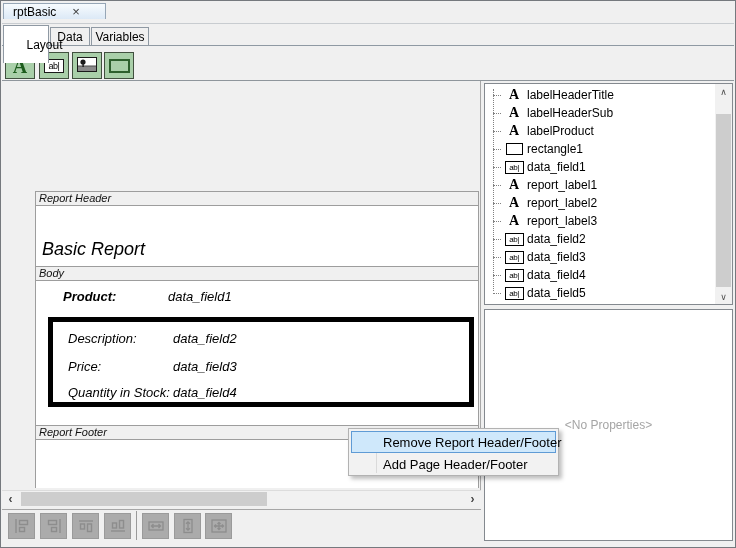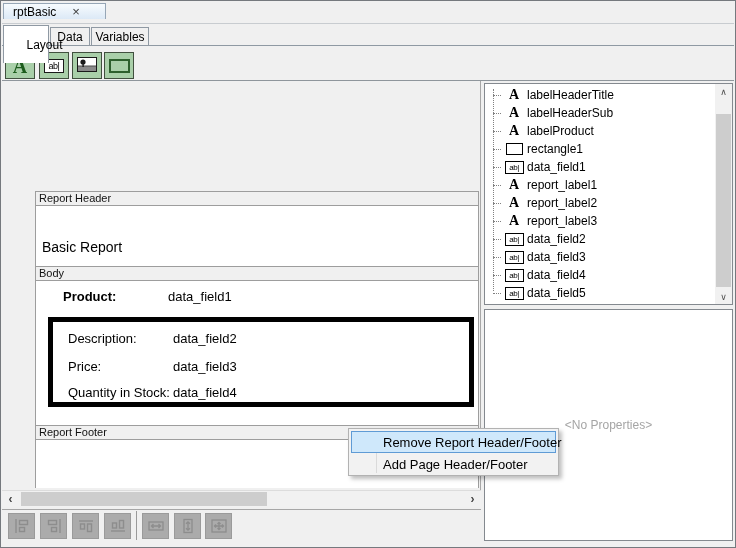--- a/index.html
+++ b/index.html
@@ -34,31 +34,31 @@
   .tbtn.b2 { left:38px; }
   .tbtn.b3 { left:71px; }
   .tbtn.b4 { left:103px; }
   .glyph-A { font-family:"Liberation Serif", serif; font-weight:bold; font-size:20px; color:#1c5c1c; line-height:1; }
   .glyph-ab { width:20px; height:14px; background:#fff; border:1px solid #1a1a1a; font-size:9px;
               line-height:12px; text-align:center; letter-spacing:-0.5px; }
   .glyph-rect { width:21px; height:14px; border:2px solid #2d5f2d; }
 
   
   .designer { position:absolute; left:1px; top:80px; width:479px; height:409px;
-              background:#f0f0f0; border-right:1px solid #a7a7a7; }
+              background:#f0f0f0; border-right:1px solid #a7a7a7;font-style:italic; }
   .band-strip { position:absolute; left:33px; width:444px; height:15px; background:#f0f0f0;
                 border:1px solid #9d9d9d; font-size:11px; line-height:13px; padding-left:3px; color:#111; }
   .strip1 { top:110px; } .strip2 { top:185px; } .strip3 { top:344px; }
   .band-content { position:absolute; left:33px; width:444px; background:#fff;
                   border-left:1px solid #9d9d9d; border-right:1px solid #9d9d9d; }
   .content1 { top:125px; height:60px; }
   .content2 { top:200px; height:144px; }
   .content3 { top:359px; height:48px; }
   .rpt-title { position:absolute; left:5px; top:7px; font-size:18px; font-weight:bold; }
-  .rpt-sub   { position:absolute; left:6px; top:33px; font-size:14px; }
+  .rpt-sub   { position:absolute; left:6px; top:33px; font-size:18px; }
   .prod-lbl  { position:absolute; left:27px; top:8px; font-size:13px; font-weight:bold; }
   .prod-fld  { position:absolute; left:132px; top:8px; font-size:13px; }
   .rectangle1 { position:absolute; left:12px; top:36px; width:426px; height:90px; border:5px solid #000000; }
   .rrow { position:absolute; left:15px; font-size:13px; }
   .rrow .fld { position:absolute; left:105px; }
   .rr1 { top:9px; } .rr2 { top:37px; } .rr3 { top:63px; }
   .rrow span { white-space:nowrap; }
 
   
   .hscroll { position:absolute; left:1px; top:489px; width:479px; height:17px; background:#f1f1f1;

